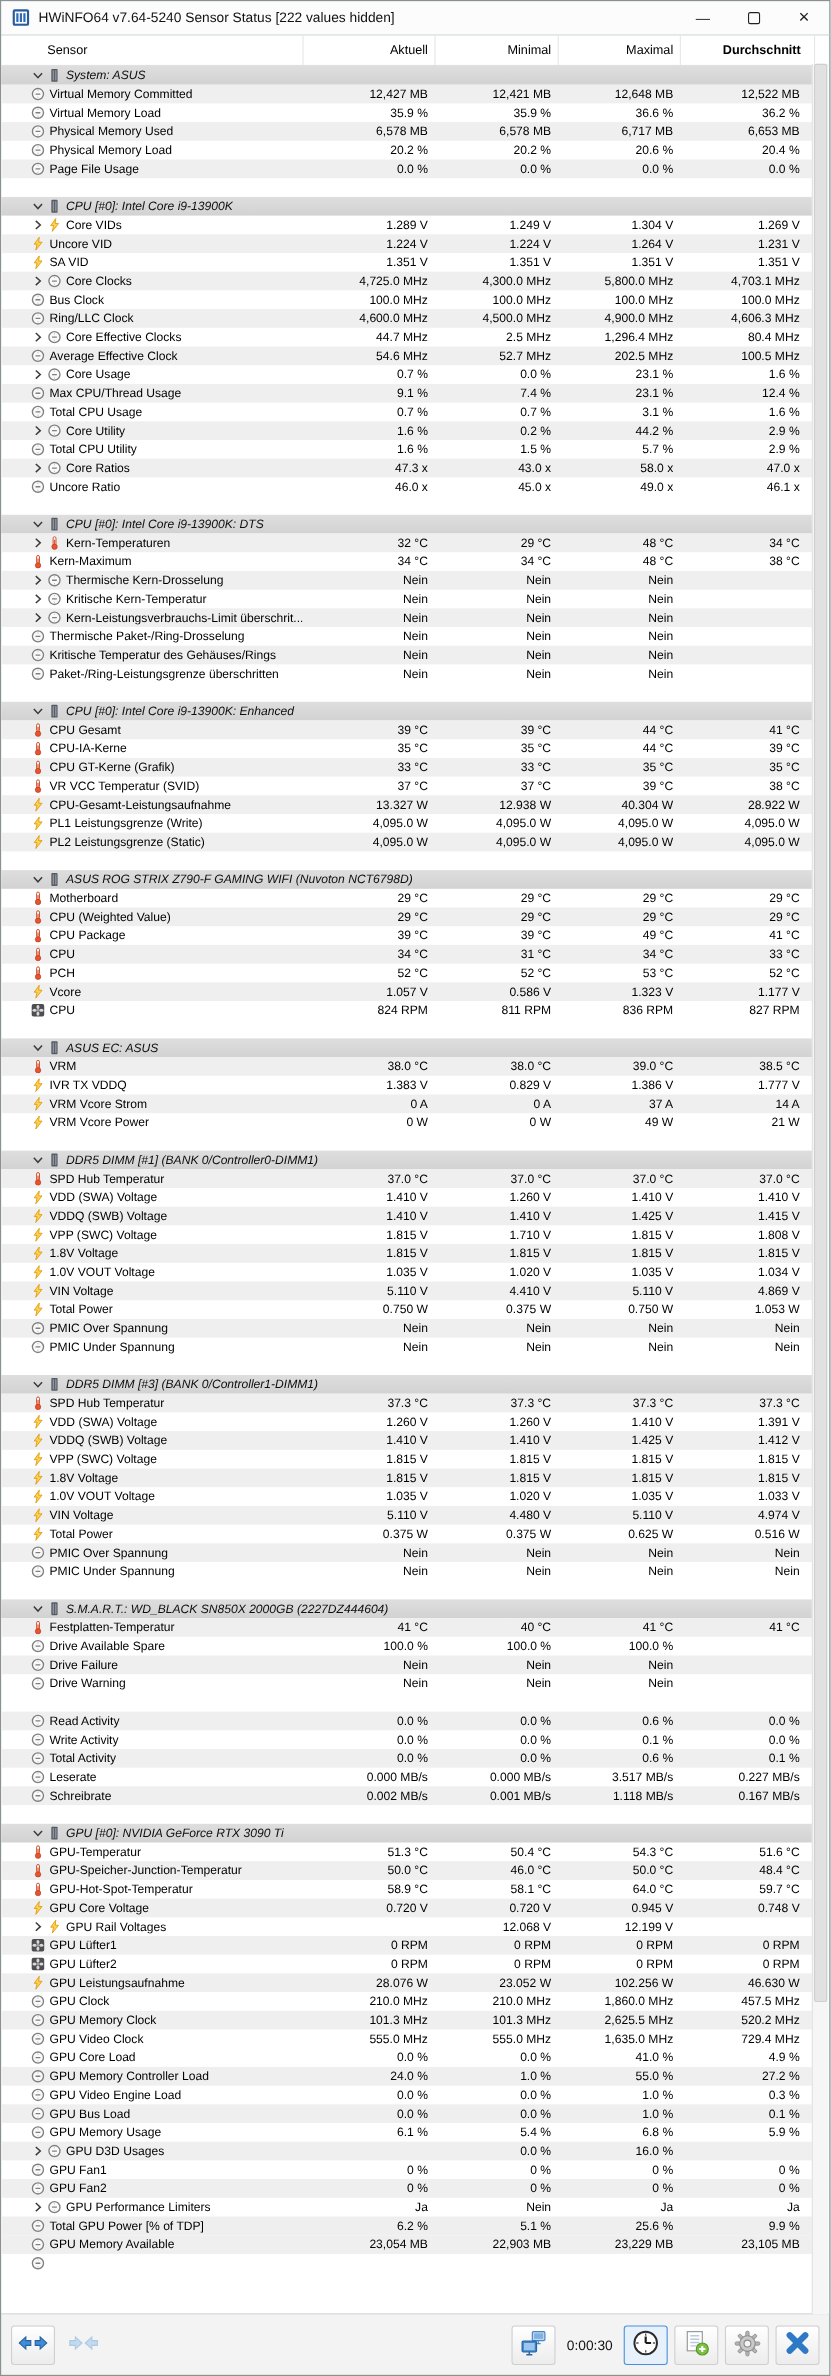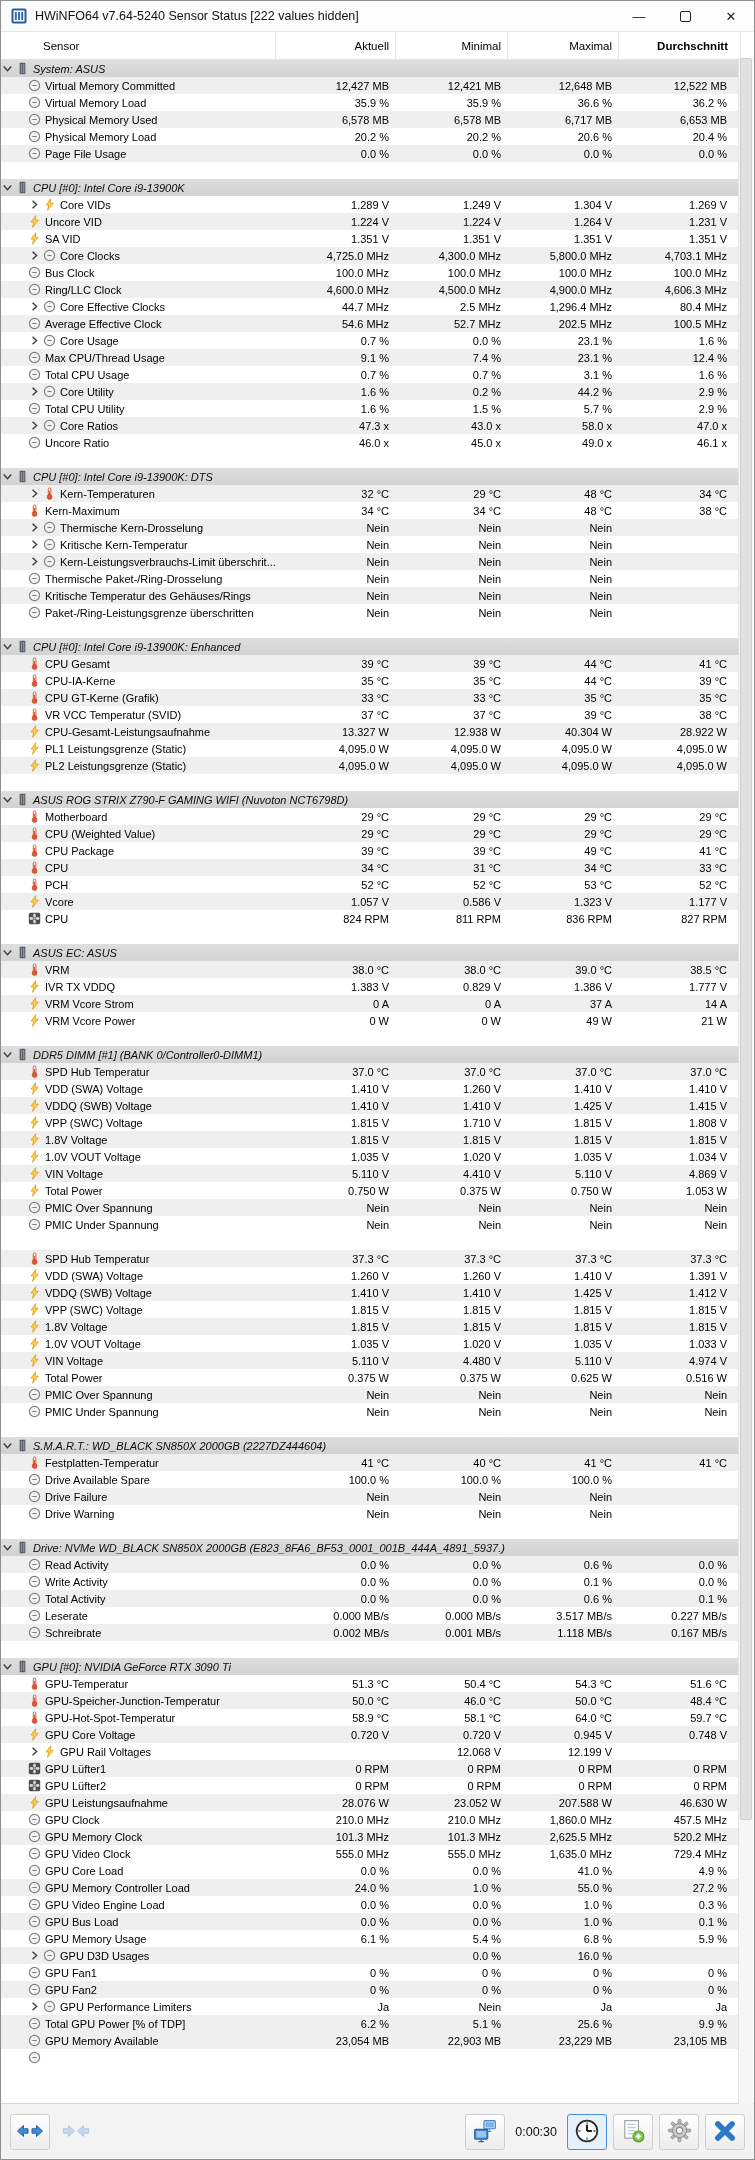--- a/index.html
+++ b/index.html
@@ -20,21 +20,21 @@
   
   .colheader{flex:0 0 27px;display:grid;grid-template-columns:274px 120px 112px 111px 122px 14px;align-items:stretch;border-bottom:1px solid #e0e0e0;background:#fff;}
   .hc{display:flex;align-items:center;justify-content:flex-end;padding-right:6px;border-left:1px solid #e6e6e6;font-size:11.5px;white-space:nowrap;}
   .hc.first{justify-content:flex-start;border-left:none;padding-left:8px;margin-left:34px;}
   .hc.last-col{padding-right:12px;font-weight:bold;}
   .hc.corner{border-left:1px solid #e6e6e6;padding:0;}
 
   
   .list{flex:1 1 auto;position:relative;overflow:hidden;background:#fff;padding-right:14px;}
   .row,.gap{height:17px;display:grid;grid-template-columns:274px 120px 112px 111px 122px;align-items:center;}
-  .srow{height:17px;display:flex;align-items:center;background:linear-gradient(#dedede,#d2d2d2);padding-left:0;}
+  .srow{height:17px;display:flex;align-items:center;background:linear-gradient(#dedede,#d2d2d2);padding-left:27px;}
   .row.stripe{background:#efefef;}
   .lcell{display:flex;align-items:center;padding-left:27px;white-space:nowrap;overflow:hidden;}
   .rlabel{white-space:nowrap;}
   .slabel{font-style:italic;color:#0d0d0d;white-space:nowrap;}
   .vcell{text-align:right;padding-right:6px;white-space:nowrap;}
   .row .vcell:last-child{padding-right:13px;}
   .ic{display:inline-flex;width:13px;height:13px;margin-right:4px;flex:0 0 auto;}
   .ic svg{width:13px;height:13px;}
   .ic.chev{margin-right:2px;}
 
@@ -718,21 +718,21 @@
         <span class="vcell">40.304 W</span>
         <span class="vcell">28.922 W</span>
       </div>
       <div class="row">
         <span class="lcell">
           <span class="ic">
             <svg viewBox="0 0 16 16">
               <path d="M9.5 0.8 L3.8 8.6 H7 L5.6 15.2 L12.6 6.4 H8.8 Z" fill="#ffd34d" stroke="#df9a12" stroke-width="1"></path>
             </svg>
           </span>
-          <span class="rlabel">PL1 Leistungsgrenze (Static)</span>
+          <span class="rlabel">PL1 Leistungsgrenze (Write)</span>
         </span>
         <span class="vcell">4,095.0 W</span>
         <span class="vcell">4,095.0 W</span>
         <span class="vcell">4,095.0 W</span>
         <span class="vcell">4,095.0 W</span>
       </div>
       <div class="row stripe">
         <span class="lcell">
           <span class="ic">
             <svg viewBox="0 0 16 16">
@@ -1107,20 +1107,35 @@
             </svg>
           </span>
           <span class="rlabel">PMIC Under Spannung</span>
         </span>
         <span class="vcell">Nein</span>
         <span class="vcell">Nein</span>
         <span class="vcell">Nein</span>
         <span class="vcell">Nein</span>
       </div>
       <div class="gap"></div>
+      <div class="srow">
+        <span class="ic chev">
+          <svg viewBox="0 0 16 16">
+            <path d="M3.4 5.6 L8 10.6 L12.6 5.6" fill="none" stroke="#3c3c3c" stroke-width="1.7"></path>
+          </svg>
+        </span>
+        <span class="ic">
+          <svg viewBox="0 0 16 16">
+            <rect x="4.5" y="0.8" width="7" height="14.4" rx="1" fill="#565b63"></rect>
+            <rect x="6" y="2.3" width="1.6" height="11.4" fill="#8d939c"></rect>
+            <rect x="8.7" y="2.3" width="1.6" height="11.4" fill="#8d939c"></rect>
+          </svg>
+        </span>
+        <span class="slabel">DDR5 DIMM [#3] (BANK 0/Controller1-DIMM1)</span>
+      </div>
       <div class="row stripe">
         <span class="lcell">
           <span class="ic">
             <svg viewBox="0 0 16 16">
               <rect x="6.5" y="1.2" width="3.2" height="9.2" rx="1.6" fill="#fff" stroke="#c8502c" stroke-width="1.1"></rect>
               <rect x="7.4" y="4.6" width="1.4" height="6" fill="#e8542e"></rect>
               <circle cx="8.1" cy="12.3" r="3" fill="#e8542e" stroke="#b93c1e" stroke-width="0.8"></circle>
             </svg>
           </span>
           <span class="rlabel">SPD Hub Temperatur</span>
@@ -1334,35 +1349,20 @@
             </svg>
           </span>
           <span class="rlabel">Drive Warning</span>
         </span>
         <span class="vcell">Nein</span>
         <span class="vcell">Nein</span>
         <span class="vcell">Nein</span>
         <span class="vcell"></span>
       </div>
       <div class="gap"></div>
-      <div class="srow">
-        <span class="ic chev">
-          <svg viewBox="0 0 16 16">
-            <path d="M3.4 5.6 L8 10.6 L12.6 5.6" fill="none" stroke="#3c3c3c" stroke-width="1.7"></path>
-          </svg>
-        </span>
-        <span class="ic">
-          <svg viewBox="0 0 16 16">
-            <rect x="4.5" y="0.8" width="7" height="14.4" rx="1" fill="#565b63"></rect>
-            <rect x="6" y="2.3" width="1.6" height="11.4" fill="#8d939c"></rect>
-            <rect x="8.7" y="2.3" width="1.6" height="11.4" fill="#8d939c"></rect>
-          </svg>
-        </span>
-        <span class="slabel">Drive: NVMe WD_BLACK SN850X 2000GB (E823_8FA6_BF53_0001_001B_444A_4891_5937.)</span>
-      </div>
       <div class="row stripe">
         <span class="lcell">
           <span class="ic">
             <svg viewBox="0 0 16 16">
               <circle cx="8" cy="8" r="6.2" fill="#fafafa" stroke="#7f7f7f" stroke-width="1.5"></circle>
               <path d="M5.3 8 h5.4" stroke="#7f7f7f" stroke-width="1.4"></path>
               <path d="M8 3.6 v1.4 M8 11 v1.4" stroke="#bdbdbd" stroke-width="1"></path>
             </svg>
           </span>
           <span class="rlabel">Read Activity</span>
@@ -1579,21 +1579,21 @@
         <span class="lcell">
           <span class="ic">
             <svg viewBox="0 0 16 16">
               <path d="M9.5 0.8 L3.8 8.6 H7 L5.6 15.2 L12.6 6.4 H8.8 Z" fill="#ffd34d" stroke="#df9a12" stroke-width="1"></path>
             </svg>
           </span>
           <span class="rlabel">GPU Leistungsaufnahme</span>
         </span>
         <span class="vcell">28.076 W</span>
         <span class="vcell">23.052 W</span>
-        <span class="vcell">207.588 W</span>
+        <span class="vcell">102.256 W</span>
         <span class="vcell">46.630 W</span>
       </div>
       <div class="row">
         <span class="lcell">
           <span class="ic">
             <svg viewBox="0 0 16 16">
               <circle cx="8" cy="8" r="6.2" fill="#fafafa" stroke="#7f7f7f" stroke-width="1.5"></circle>
               <path d="M5.3 8 h5.4" stroke="#7f7f7f" stroke-width="1.4"></path>
               <path d="M8 3.6 v1.4 M8 11 v1.4" stroke="#bdbdbd" stroke-width="1"></path>
             </svg>

